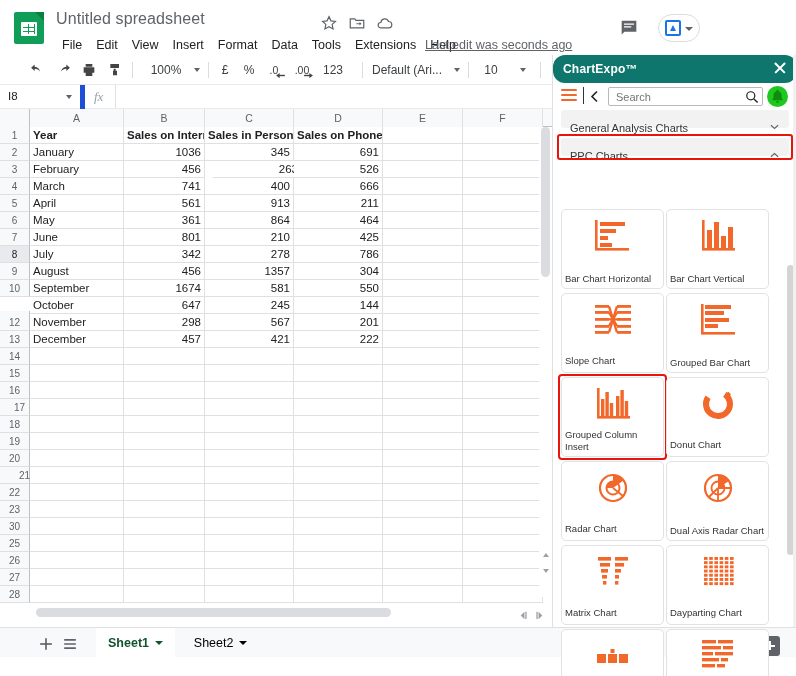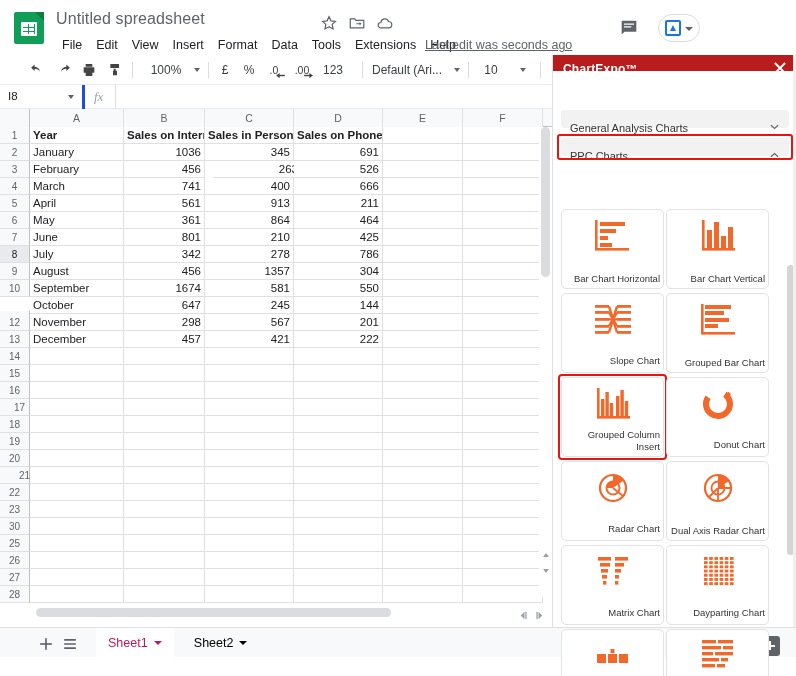--- a/index.html
+++ b/index.html
@@ -102,21 +102,21 @@
     border-left:3.5px solid transparent; border-right:3.5px solid transparent;
     border-top:4px solid #5f6368; }
 
   
   .formulabar {
     position:absolute; left:0; top:85px; width:552px; height:24px;
     background:#fff; border-bottom:1px solid #e8eaed;
   }
   .namebox {
     position:absolute; left:0; top:0; width:85px; height:24px;
-    border-right:3px solid #1d4ed8;
+    border-right:5px solid #1d4ed8;
   }
   .namebox .txt { position:absolute; left:8px; top:5px; font-size:11.5px; color:#202124; }
   .namebox .caret {
     position:absolute; right:8px; top:10px; width:0;height:0;
     border-left:3.5px solid transparent; border-right:3.5px solid transparent;
     border-top:4px solid #5f6368;
   }
   .fxbox { position:absolute; left:86px; top:0; width:30px; height:24px; border-right:1px solid #e0e0e0; }
   .fxbox .fx { position:absolute; left:8px; top:4px; font-size:13px; color:#9aa0a6; font-style:italic;
     font-family:"Liberation Serif", serif; }
@@ -166,21 +166,21 @@
   
   .sheetbar {
     position:absolute; left:0; top:627px; width:796px; height:30px;
     background:#f8f9fa; border-top:1px solid #e0e0e0;
   }
   .sb-icon { position:absolute; top:6px; width:20px; height:20px; cursor:pointer; }
   .sheet-tab {
     position:absolute; top:0; height:30px; line-height:30px;
     font-size:12.5px; padding:0 12px; cursor:pointer; white-space:nowrap;
   }
-  .sheet-tab.active { background:#fff; color:#be185d; font-weight:normal; }
+  .sheet-tab.active { background:#fff; color:#14532d; font-weight:bold; }
   .sheet-tab .caret {
     display:inline-block; width:0;height:0; margin-left:6px; vertical-align:2px;
     border-left:4px solid transparent; border-right:4px solid transparent;
     border-top:4px solid currentColor;
   }
   .bottom-fill { position:absolute; left:0; top:657px; width:796px; height:19px; background:#fff; }
   .explore-btn {
     position:absolute; left:760px; top:636px; width:20px; height:20px;
     background:#5f6368; border-radius:3px 3px 3px 3px; cursor:pointer;
   }
@@ -194,22 +194,22 @@
   }
   .explore-btn .plus:before { left:5px; top:1px; width:2px; height:10px; }
   .explore-btn .plus:after { left:1px; top:5px; width:10px; height:2px; }
 
   
   .panel {
     position:absolute; left:552px; top:55px; width:244px; height:572px;
     background:#fff; border-left:1px solid #e0e0e0;
   }
   .panel-head {
-    position:absolute; left:0; top:0; width:244px; height:16px;
-    background:#b91c1c; color:#fff;
+    position:absolute; left:0; top:0; width:244px; height:28px;
+    background:#0f766e; color:#fff;border-radius:12px;
   }
   .panel-head .title {
     position:absolute; left:10px; top:7px; font-size:12px; font-weight:bold; letter-spacing:.2px;
   }
   .panel-head .close {
     position:absolute; right:9px; top:5px; width:16px; height:16px; cursor:pointer;
   }
   .panel-head .close:before, .panel-head .close:after {
     content:""; position:absolute; left:1px; top:7px; width:14px; height:1.6px; background:#fff;
   }
@@ -254,21 +254,21 @@
     position:absolute; left:0; top:152px; width:244px; height:470px;
     overflow:hidden;
   }
   .chart-card {
     position:absolute; width:103px; height:80px;
     border:1px solid #e2e2e2; border-radius:5px; background:#fff;
     cursor:pointer;
   }
   .chart-card .cap {
     position:absolute; left:3px; right:3px; bottom:5px;
-    font-size:9.5px; color:#333; text-align:right; line-height:12px;
+    font-size:9.5px; color:#333; text-align:left; line-height:12px;
   }
   .chart-card .icon {
     position:absolute; left:50%; top:8px; transform:translateX(-50%);
     width:44px; height:36px;
   }
   .chart-card.two-line .cap { bottom:3px; }
   .card-highlight {
     position:absolute; width:109px; height:86px;
     border:2.5px solid #e8140d; border-radius:4px; pointer-events:none;
   }
@@ -668,20 +668,47 @@
   <div class="explore-btn">
     <div class="plus"></div>
   </div>
 
   <div class="panel">
     <div class="panel-head">
       <span class="title">ChartExpo™</span>
       <span class="close"></span>
     </div>
 
+    <div class="panel-toolbar">
+      <div class="hamburger">
+        <span></span>
+          <span></span>
+          <span></span>
+      </div>
+      <div class="vdiv"></div>
+      <div class="backchev">
+        <svg width="12" height="13" viewBox="0 0 12 13">
+            <path fill="none" stroke="#222" stroke-width="1.6" d="M8 1.5L3 6.5l5 5"></path>
+          </svg>
+      </div>
+      <div class="search-box">
+        <input type="text" placeholder="Search" style="">
+        <span class="mag">
+          <svg width="14" height="14" viewBox="0 0 16 16">
+              <circle cx="6.6" cy="6.6" r="4.6" fill="none" stroke="#222" stroke-width="1.4"></circle>
+              <path stroke="#222" stroke-width="1.6" d="M10.2 10.2L14.4 14.4"></path>
+            </svg>
+        </span>
+      </div>
+      <div class="bell">
+        <svg width="21" height="21" viewBox="0 0 24 24">
+            <path fill="#0d8c0d" d="M12 4.2a1.3 1.3 0 011.3 1.3v.4a4.6 4.6 0 013.3 4.4v3.1l1.3 1.9v.9H6.1v-.9l1.3-1.9v-3.1a4.6 4.6 0 013.3-4.4v-.4A1.3 1.3 0 0112 4.2zM10.2 17.4h3.6a1.8 1.8 0 01-3.6 0z"></path>
+          </svg>
+      </div>
+    </div>
 
     <div id="categories">
         <div class="cat-row" style="top: 55px;">
           <span class="lbl">General Analysis Charts</span>
           <span class="chev"><svg width="9" height="6" viewBox="0 0 10 6">
               <path fill="none" stroke="#666" stroke-width="1.3" d="M1 1l4 3.6L9 1"></path>
             </svg></span>
         </div>
         <div class="cat-row" style="top: 83px;">
           <span class="lbl">PPC Charts</span>

